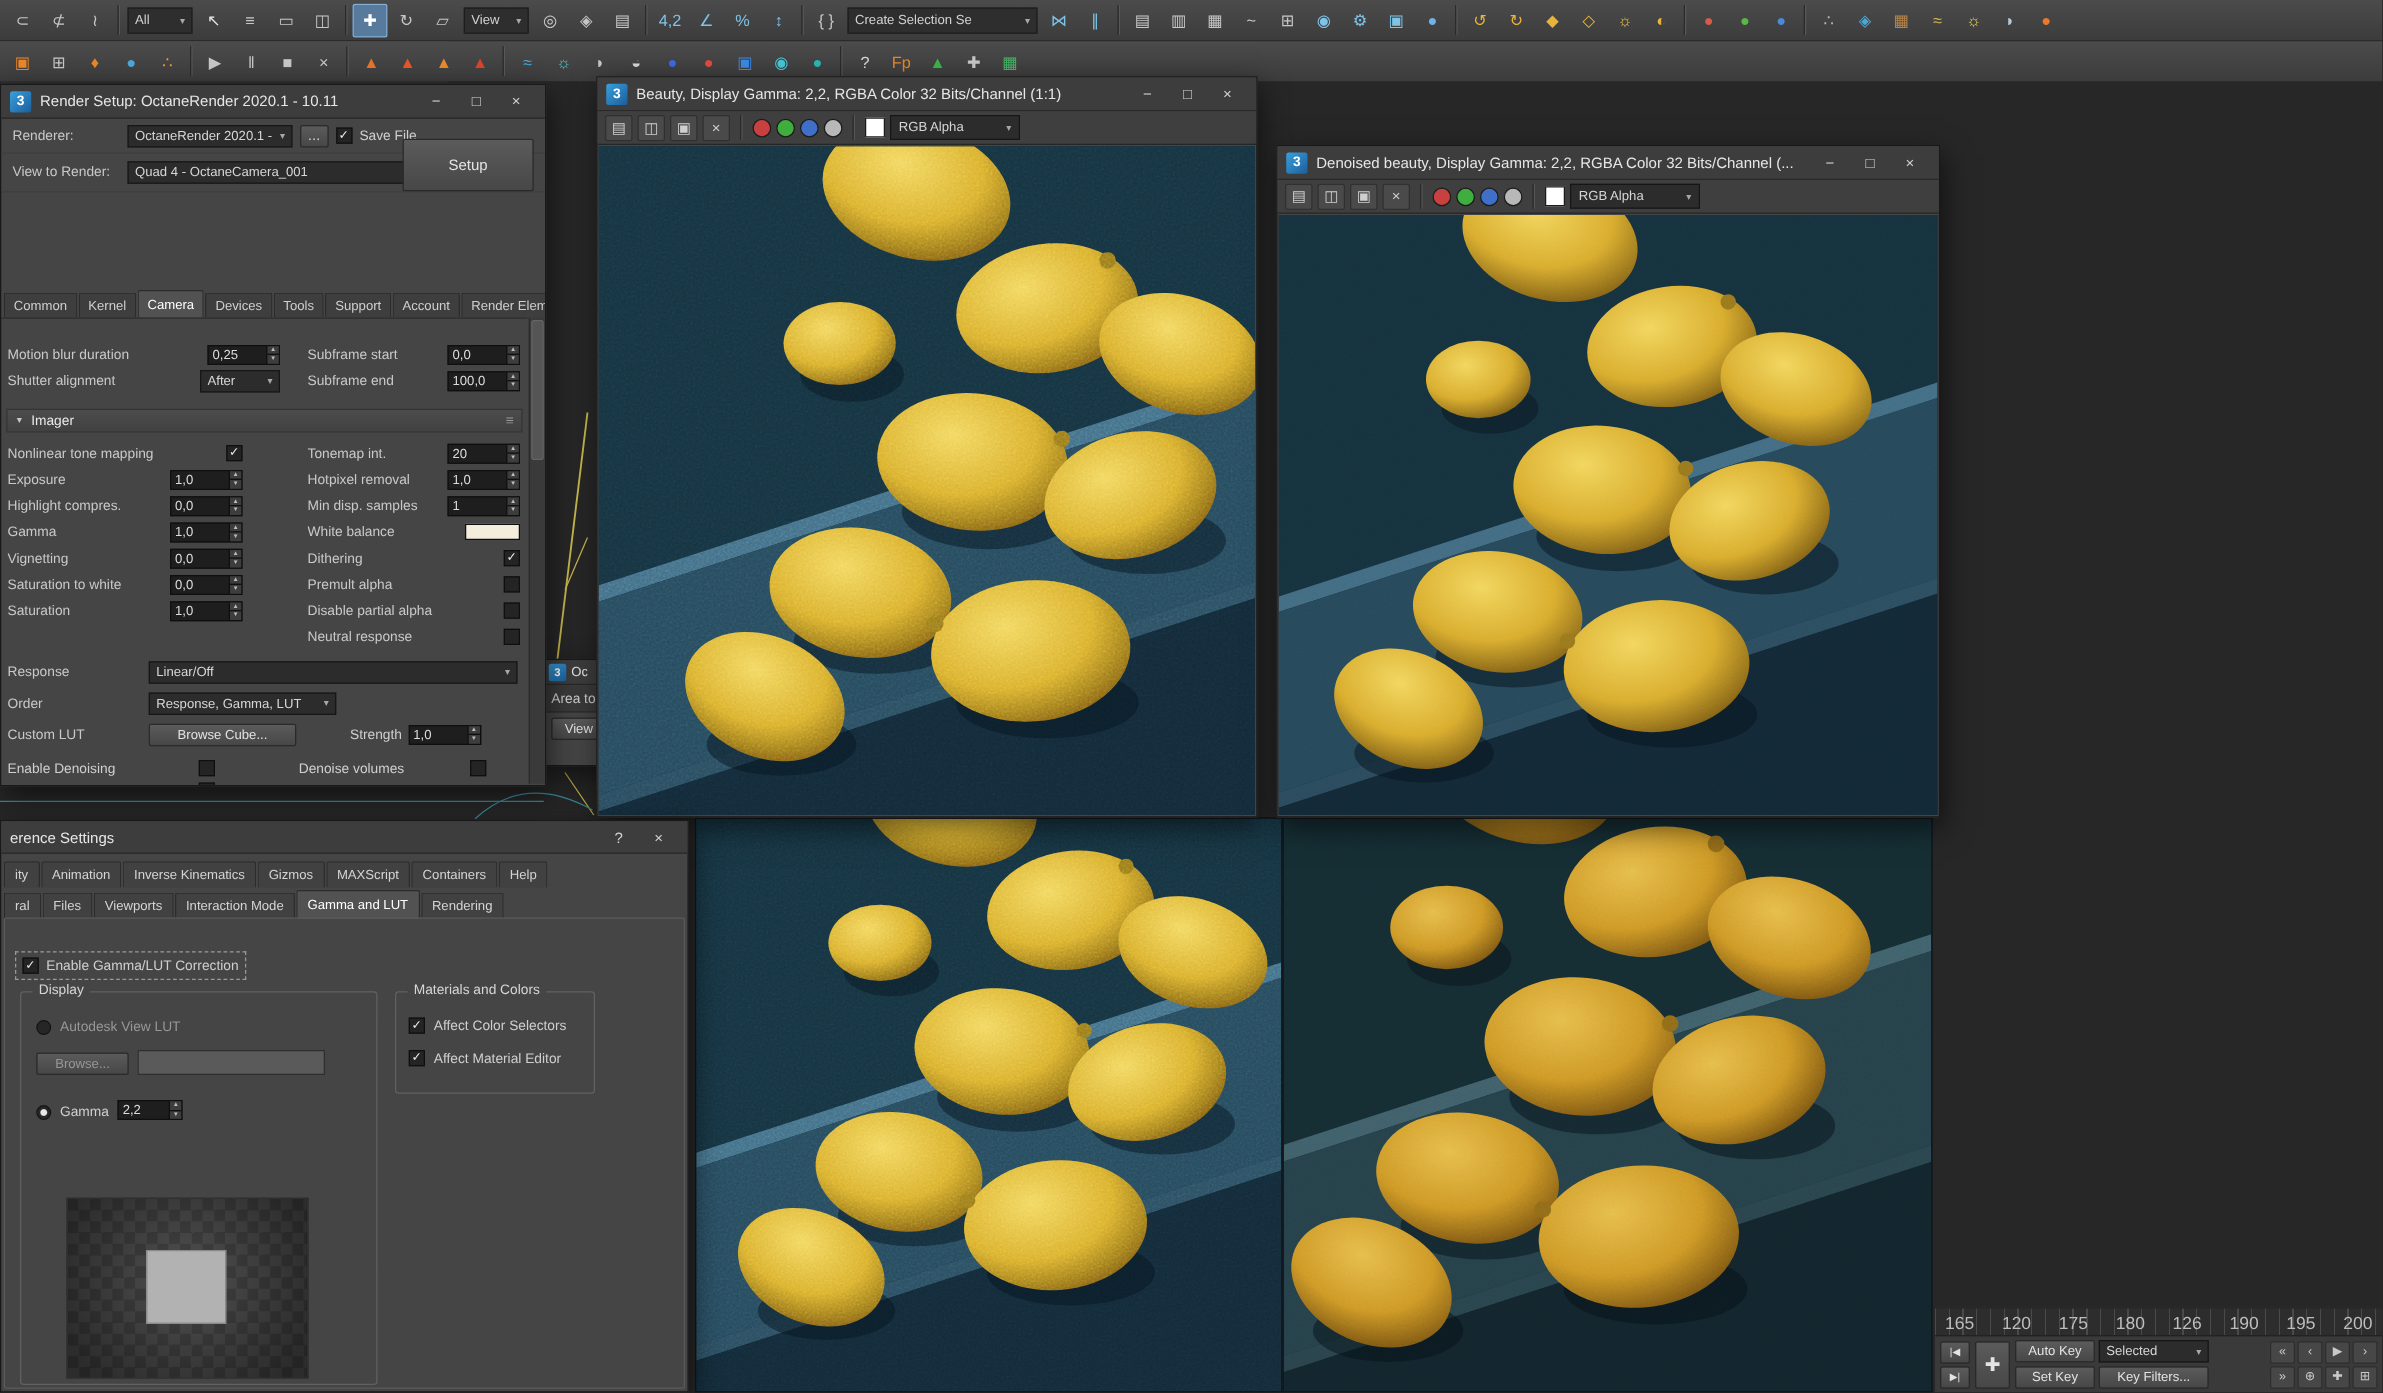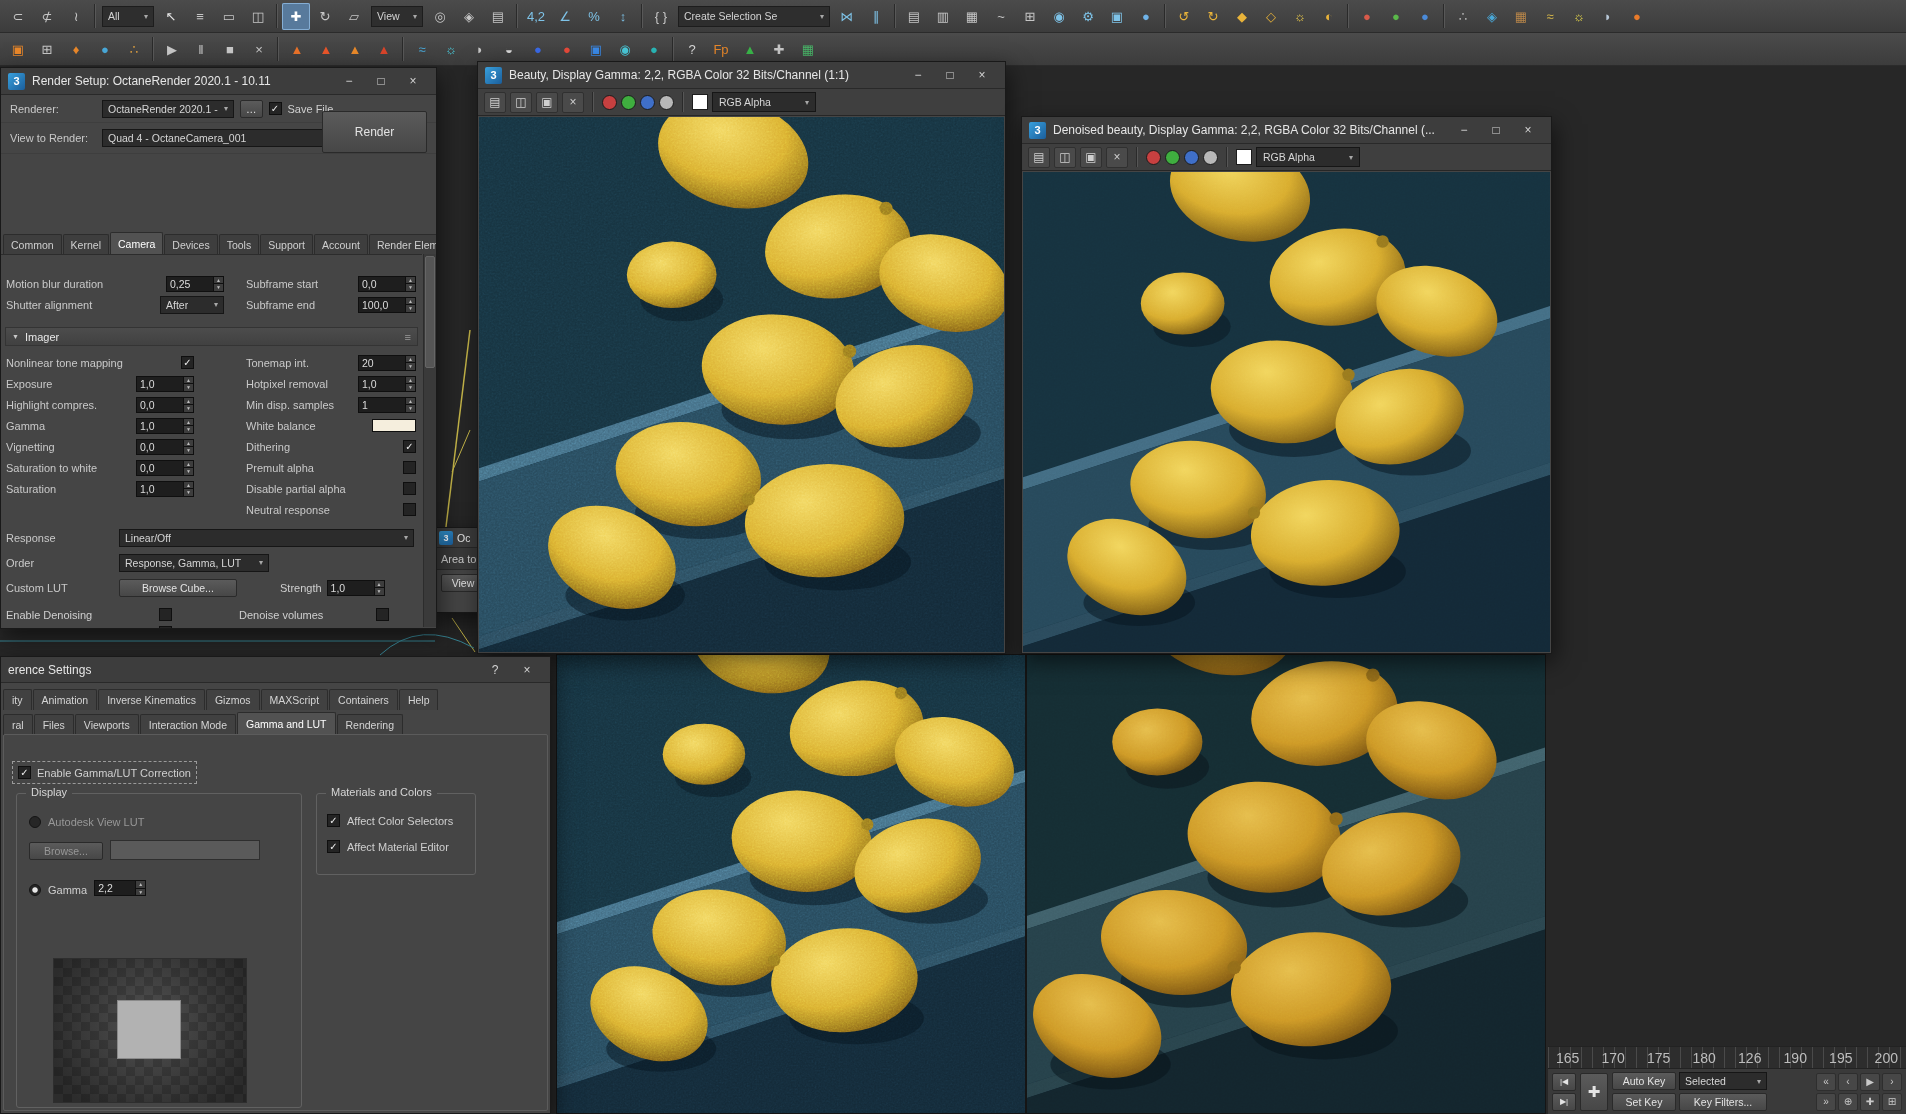--- a/index.html
+++ b/index.html
@@ -1199,21 +1199,21 @@
           </div>
 
       </div>
   </div>
 </div>
 
 <div id="timeline">
   <div class="ruler">
 
   <span class="tick-num">165</span>
-        <span class="tick-num">170</span>
+        <span class="tick-num">120</span>
         <span class="tick-num">175</span>
         <span class="tick-num">180</span>
         <span class="tick-num">126</span>
         <span class="tick-num">190</span>
         <span class="tick-num">195</span>
         <span class="tick-num">200</span>
       </div>
   <div class="tl-controls">
     <div class="tl-mini">
       <span class="btn tl-sbtn">|◀</span>
@@ -1410,21 +1410,21 @@
     <span class="chk on"></span>
     <span>Save File</span>
   </div>
   <div class="rs-frow" style="height:31px">
     <span class="rs-flabel">View to Render:</span>
     <span class="drop" style="width:238px">
           <span class="dlabel">Quad 4 - OctaneCamera_001</span>
         </span>
     <span class="btn" style="padding:0 5px">⊠</span>
   </div>
-  <span class="btn" id="rs-render-btn">Render</span>
+  <span class="btn" id="rs-render-btn">Setup</span>
 
   <div class="rs-tabs">
 
   <span class="rtab">Common</span>
         <span class="rtab">Kernel</span>
         <span class="rtab active">Camera</span>
         <span class="rtab">Devices</span>
         <span class="rtab">Tools</span>
         <span class="rtab">Support</span>
         <span class="rtab">Account</span>

